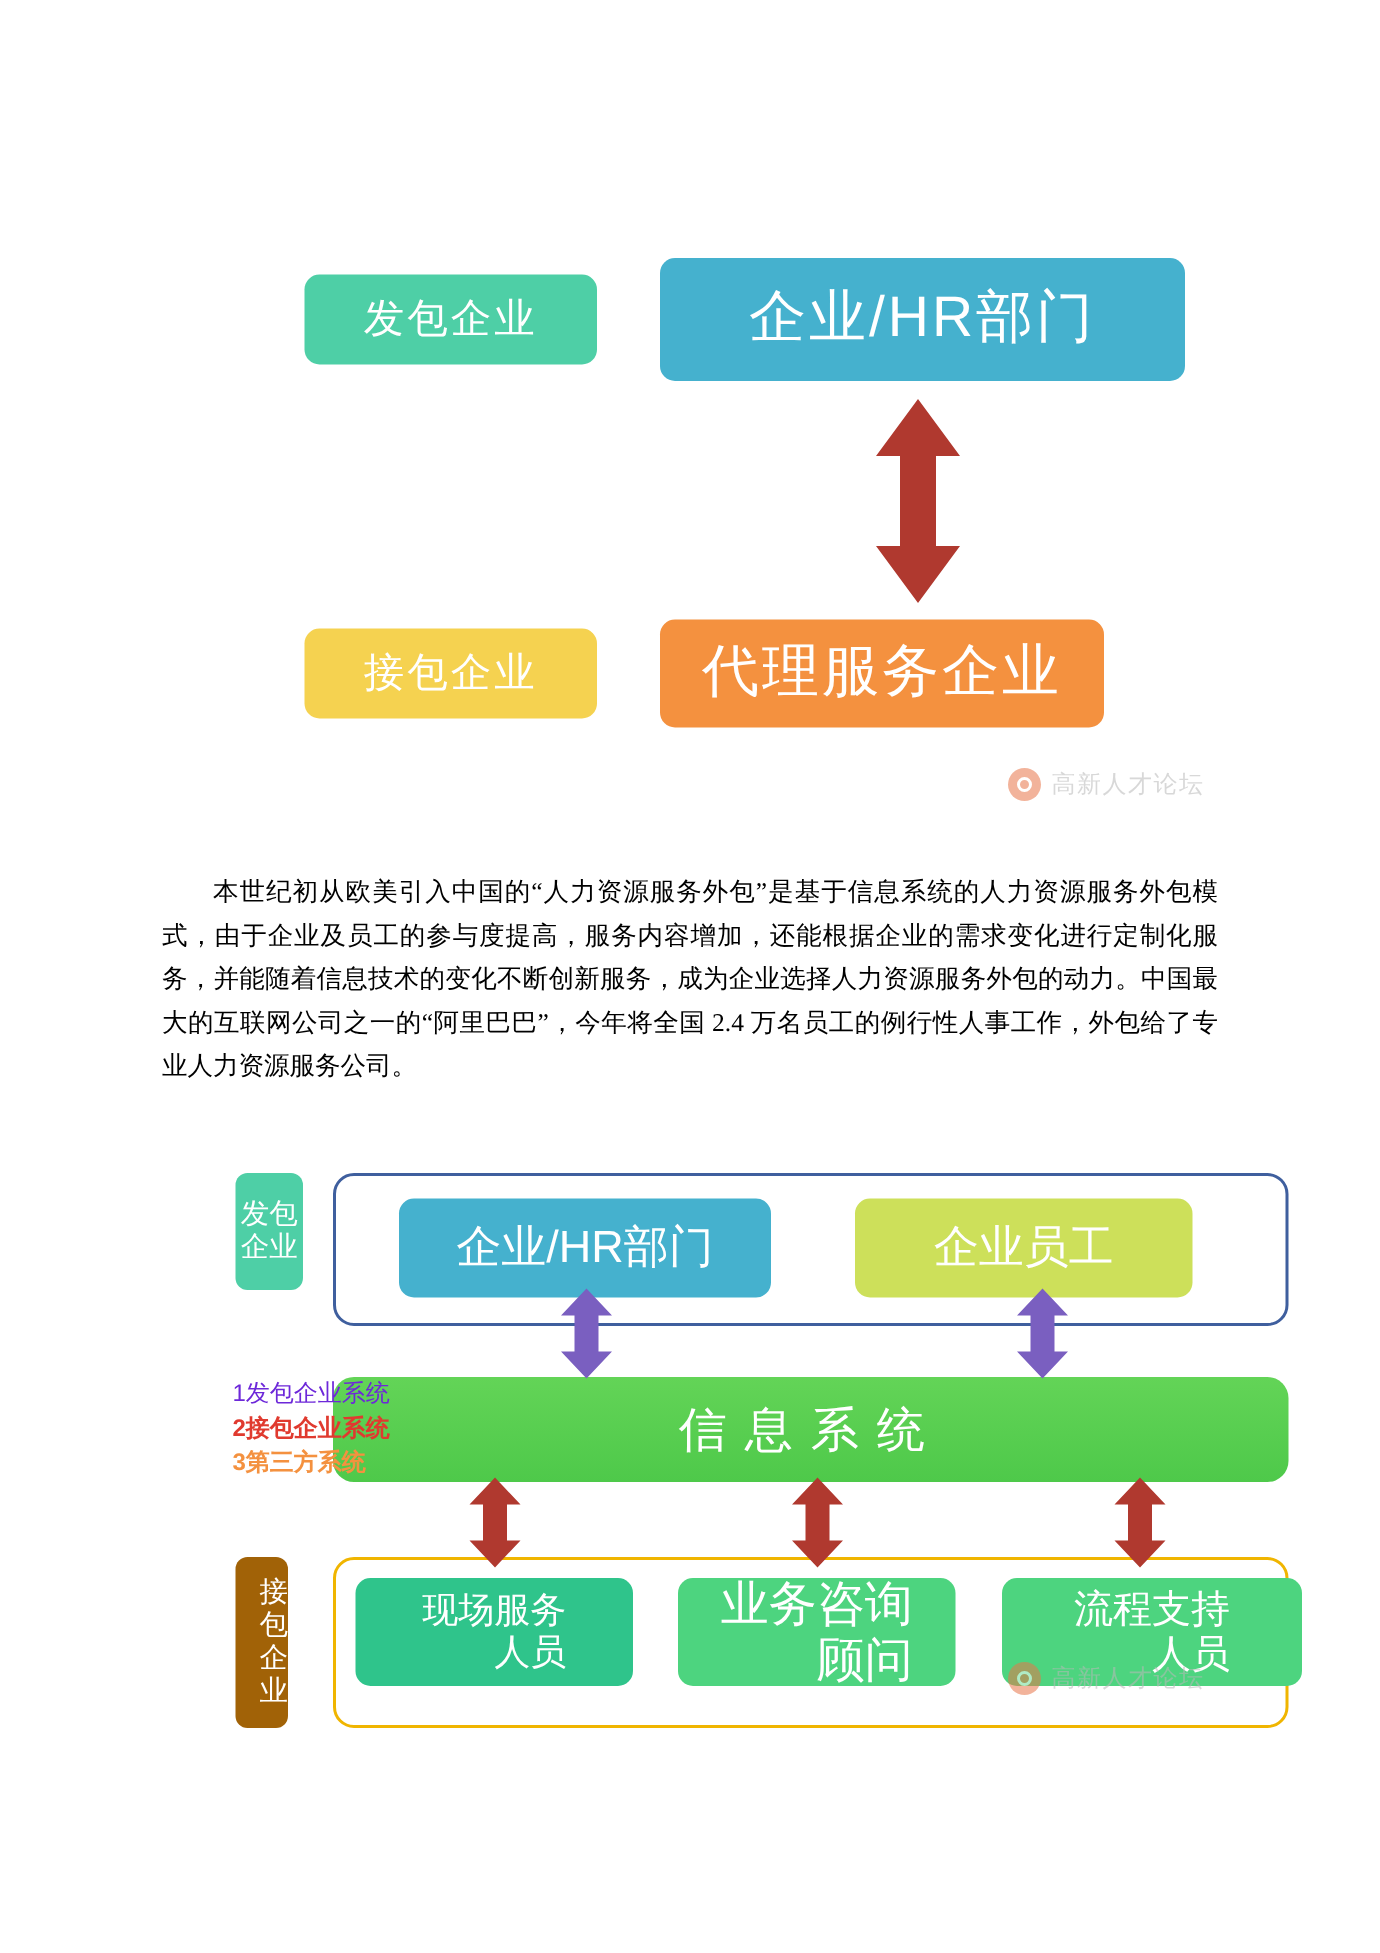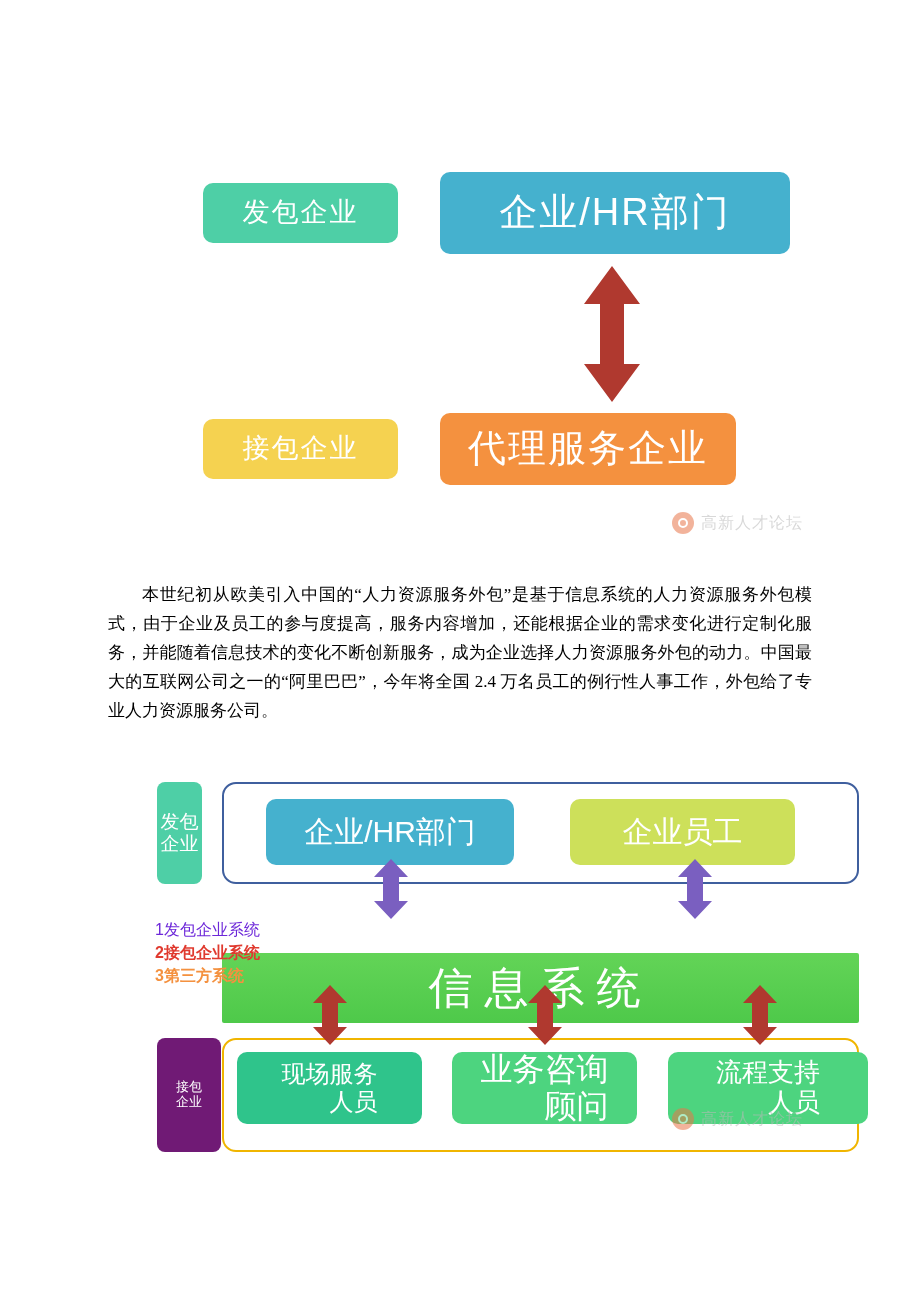--- a/index.html
+++ b/index.html
@@ -134,52 +134,51 @@
   }
   .d2-frame-yellow {
     position: absolute;
     left: 222px; top: 268px; width: 637px; height: 114px;
     border: 2px solid #f0b500;
     border-radius: 14px;
     box-sizing: border-box;
     background: #ffffff;
   }
   .d2-side-green {
-    left: 157px; top: 12px; width: 45px; height: 102px;
+    left: 157px; top: 12px; width: 45px; height: 78px;
     background: #4ecfa6;
     font-size: 19px;
     flex-direction: column;
     border-radius: 8px;
   }
   .d2-side-yellow {
-    left: 157px; top: 268px; width: 64px; height: 114px;
-    background: #701a75;
-    font-size: 13px;
+    left: 157px; top: 268px; width: 35px; height: 114px;
+    background: #a16207;
+    font-size: 19px;
     flex-direction: column;
     border-radius: 8px;
   }
   .d2-blue-box {
     left: 266px; top: 29px; width: 248px; height: 66px;
     background: #45b1ce;
     font-size: 30px;
     border-radius: 10px;
   }
   .d2-lime-box {
     left: 570px; top: 29px; width: 225px; height: 66px;
     background: #cde05a;
     font-size: 30px;
     border-radius: 10px;
   }
   .d2-center-green {
     left: 222px; top: 148px; width: 637px; height: 70px;
     background: linear-gradient(180deg, #63d457 0%, #4ec94a 100%);
-    font-size: 44px;
+    font-size: 32px;
     letter-spacing: 12px;
-    border-radius: 2px;
-    margin-top: 35px;
+    border-radius: 14px;
   }
   .d2-bottom-1 {
     left: 237px; top: 282px; width: 185px; height: 72px;
     background: #2fc48b;
     font-size: 24px;
     border-radius: 10px;
   }
   .d2-bottom-2 {
     left: 452px; top: 282px; width: 185px; height: 72px;
     background: #4dd47f;

